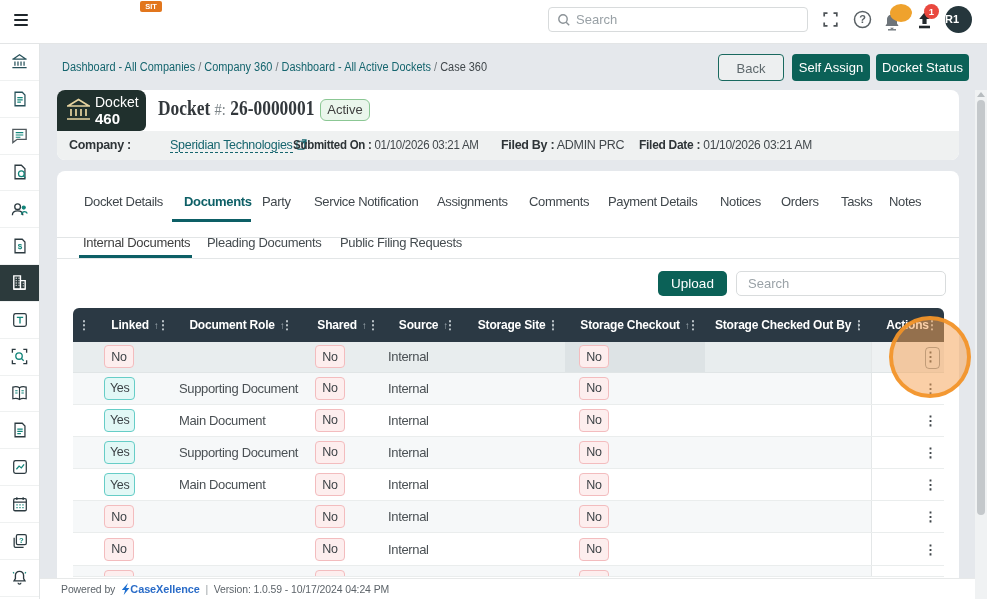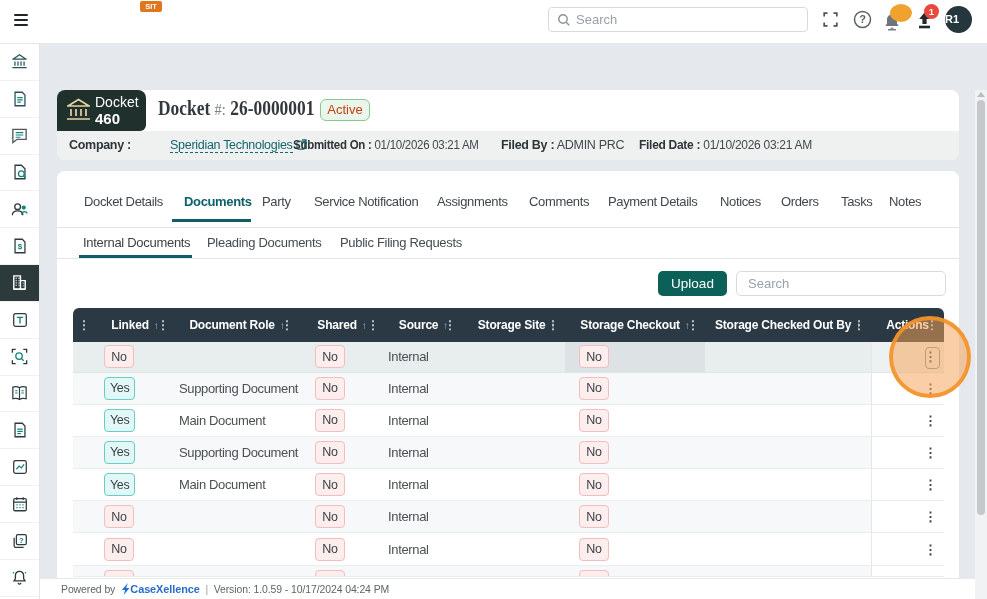--- a/index.html
+++ b/index.html
@@ -37,28 +37,28 @@
 #btn-dock { left:836px; width:93px; background:#0b6157; color:#fff; }
 
 
 #cardA { position:absolute; left:57px; top:90px; width:902px; height:70px; background:#fff; border-radius:8px; }
 #cardB { position:absolute; left:57px; top:171px; width:902px; height:407px; background:#fff; border-radius:8px 8px 0 0; }
 #badge { position:absolute; left:0; top:0; width:89px; height:41px; background:#20302d; border-radius:8px 8px 6px 0; color:#fff; }
 #badge .t1 { position:absolute; left:38px; top:4px; font-size:14px; }
 #badge .t2 { position:absolute; left:38px; top:20px; font-size:15px; font-weight:bold; }
 #title { position:absolute; left:101px; top:7px; font-family:"Liberation Serif", serif; font-size:20.5px; color:#33383c; font-weight:bold; white-space:nowrap; transform:scaleX(0.85); transform-origin:0 0; }
 #title .h { font-size:17px; color:#7d8589; font-weight:normal; }
-#chip-active { position:absolute; left:263px; top:9px; width:50px; height:22px; background:#eaf6ec; border:1px solid #8bc794; border-radius:6px; color:#c2410c; font-size:13px; text-align:center; line-height:20px; }
+#chip-active { position:absolute; left:263px; top:9px; width:50px; height:22px; background:#eaf6ec; border:1px solid #8bc794; border-radius:6px; color:#404040; font-size:13px; text-align:center; line-height:20px; }
 #crow { position:absolute; left:0; top:41px; width:902px; height:29px; border-radius:0 0 8px 8px; background:#eff1f1; font-size:12.5px; letter-spacing:-0.3px; color:#42484c; }
 #crow b { color:#2e3437; }
 #crow > span { position:absolute; top:7px; white-space:nowrap; }
 #crow .lnk { color:#16656e; border-bottom:1px dashed #16656e;margin-left:36px; }
 
 
-#tabs { position:absolute; left:0; top:0; width:902px; height:57px; border-bottom:1px solid #e2e5e6; }
+#tabs { position:absolute; left:0; top:0; width:902px; height:67px; border-bottom:1px solid #e2e5e6; }
 .tab { position:absolute; top:23px; font-size:13px; letter-spacing:-0.35px; color:#40474c; white-space:nowrap; }
 .tab.on { color:#0d5f66; font-weight:bold; }
 #tabline { position:absolute; left:115px; top:48px; width:79px; height:3px; background:#0d5f66; }
 #stabs { position:absolute; left:0; top:51px; width:902px; height:37px; border-bottom:1px solid #e3e6e7; }
 .stab { position:absolute; top:13px; font-size:13px; letter-spacing:-0.3px; color:#454c50; white-space:nowrap; }
 .stab.on { color:#404040; font-weight:normal; }
 #stabline { position:absolute; left:22px; top:33px; width:113px; height:3px; background:#0d5f66; }
 
 
 #upload { position:absolute; left:601px; top:100px; width:69px; height:25px; background:#0b6157; border-radius:5px; color:#fff; font-size:13.5px; text-align:center; line-height:25px; }
@@ -231,20 +231,26 @@
       </div>
   <div class="scell">
         <svg width="19" height="19" viewBox="0 0 20 20">
           <path d="M10 3.5c-2.6 0-4.3 1.9-4.3 4.3v3.4L4.3 13.5h11.4l-1.4-2.3V7.8c0-2.4-1.7-4.3-4.3-4.3z" fill="none" stroke="#2c3a40" stroke-width="1.4"></path>
           <path d="M8.5 15.5a1.5 1.5 0 0 0 3 0" fill="none" stroke="#2c3a40" stroke-width="1.3"></path>
           <path d="M3.2 4.5l1.2 1.2M16.8 4.5l-1.2 1.2" stroke="#12857a" stroke-width="1.2"></path>
         </svg>
       </div>
 </div>
 
+<div id="bc">
+  <div id="bctxt">Dashboard - All Companies <span class="sep">/</span> Company 360 <span class="sep">/</span> Dashboard - All Active Dockets <span class="sep">/</span> <span class="cur">Case 360</span></div>
+  <div class="bbtn" id="btn-back">Back</div>
+  <div class="bbtn" id="btn-self">Self Assign</div>
+  <div class="bbtn" id="btn-dock">Docket Status</div>
+</div>
 
 <div id="cardA">
   <div id="badge">
     <svg style="position:absolute;left:8px;top:8px" width="27" height="25" viewBox="0 0 27 25">
           <path d="M2 8h23M3 8L13.5 1.5 24 8M6 11v7M11 11v7M16 11v7M21 11v7M2 21h23" fill="none" stroke="#e6d3a0" stroke-width="1.7"></path>
         </svg>
     <div class="t1">Docket</div>
         <div class="t2">460</div>
   </div>
   <div id="title">Docket <span class="h">#:</span> 26-0000001</div>

